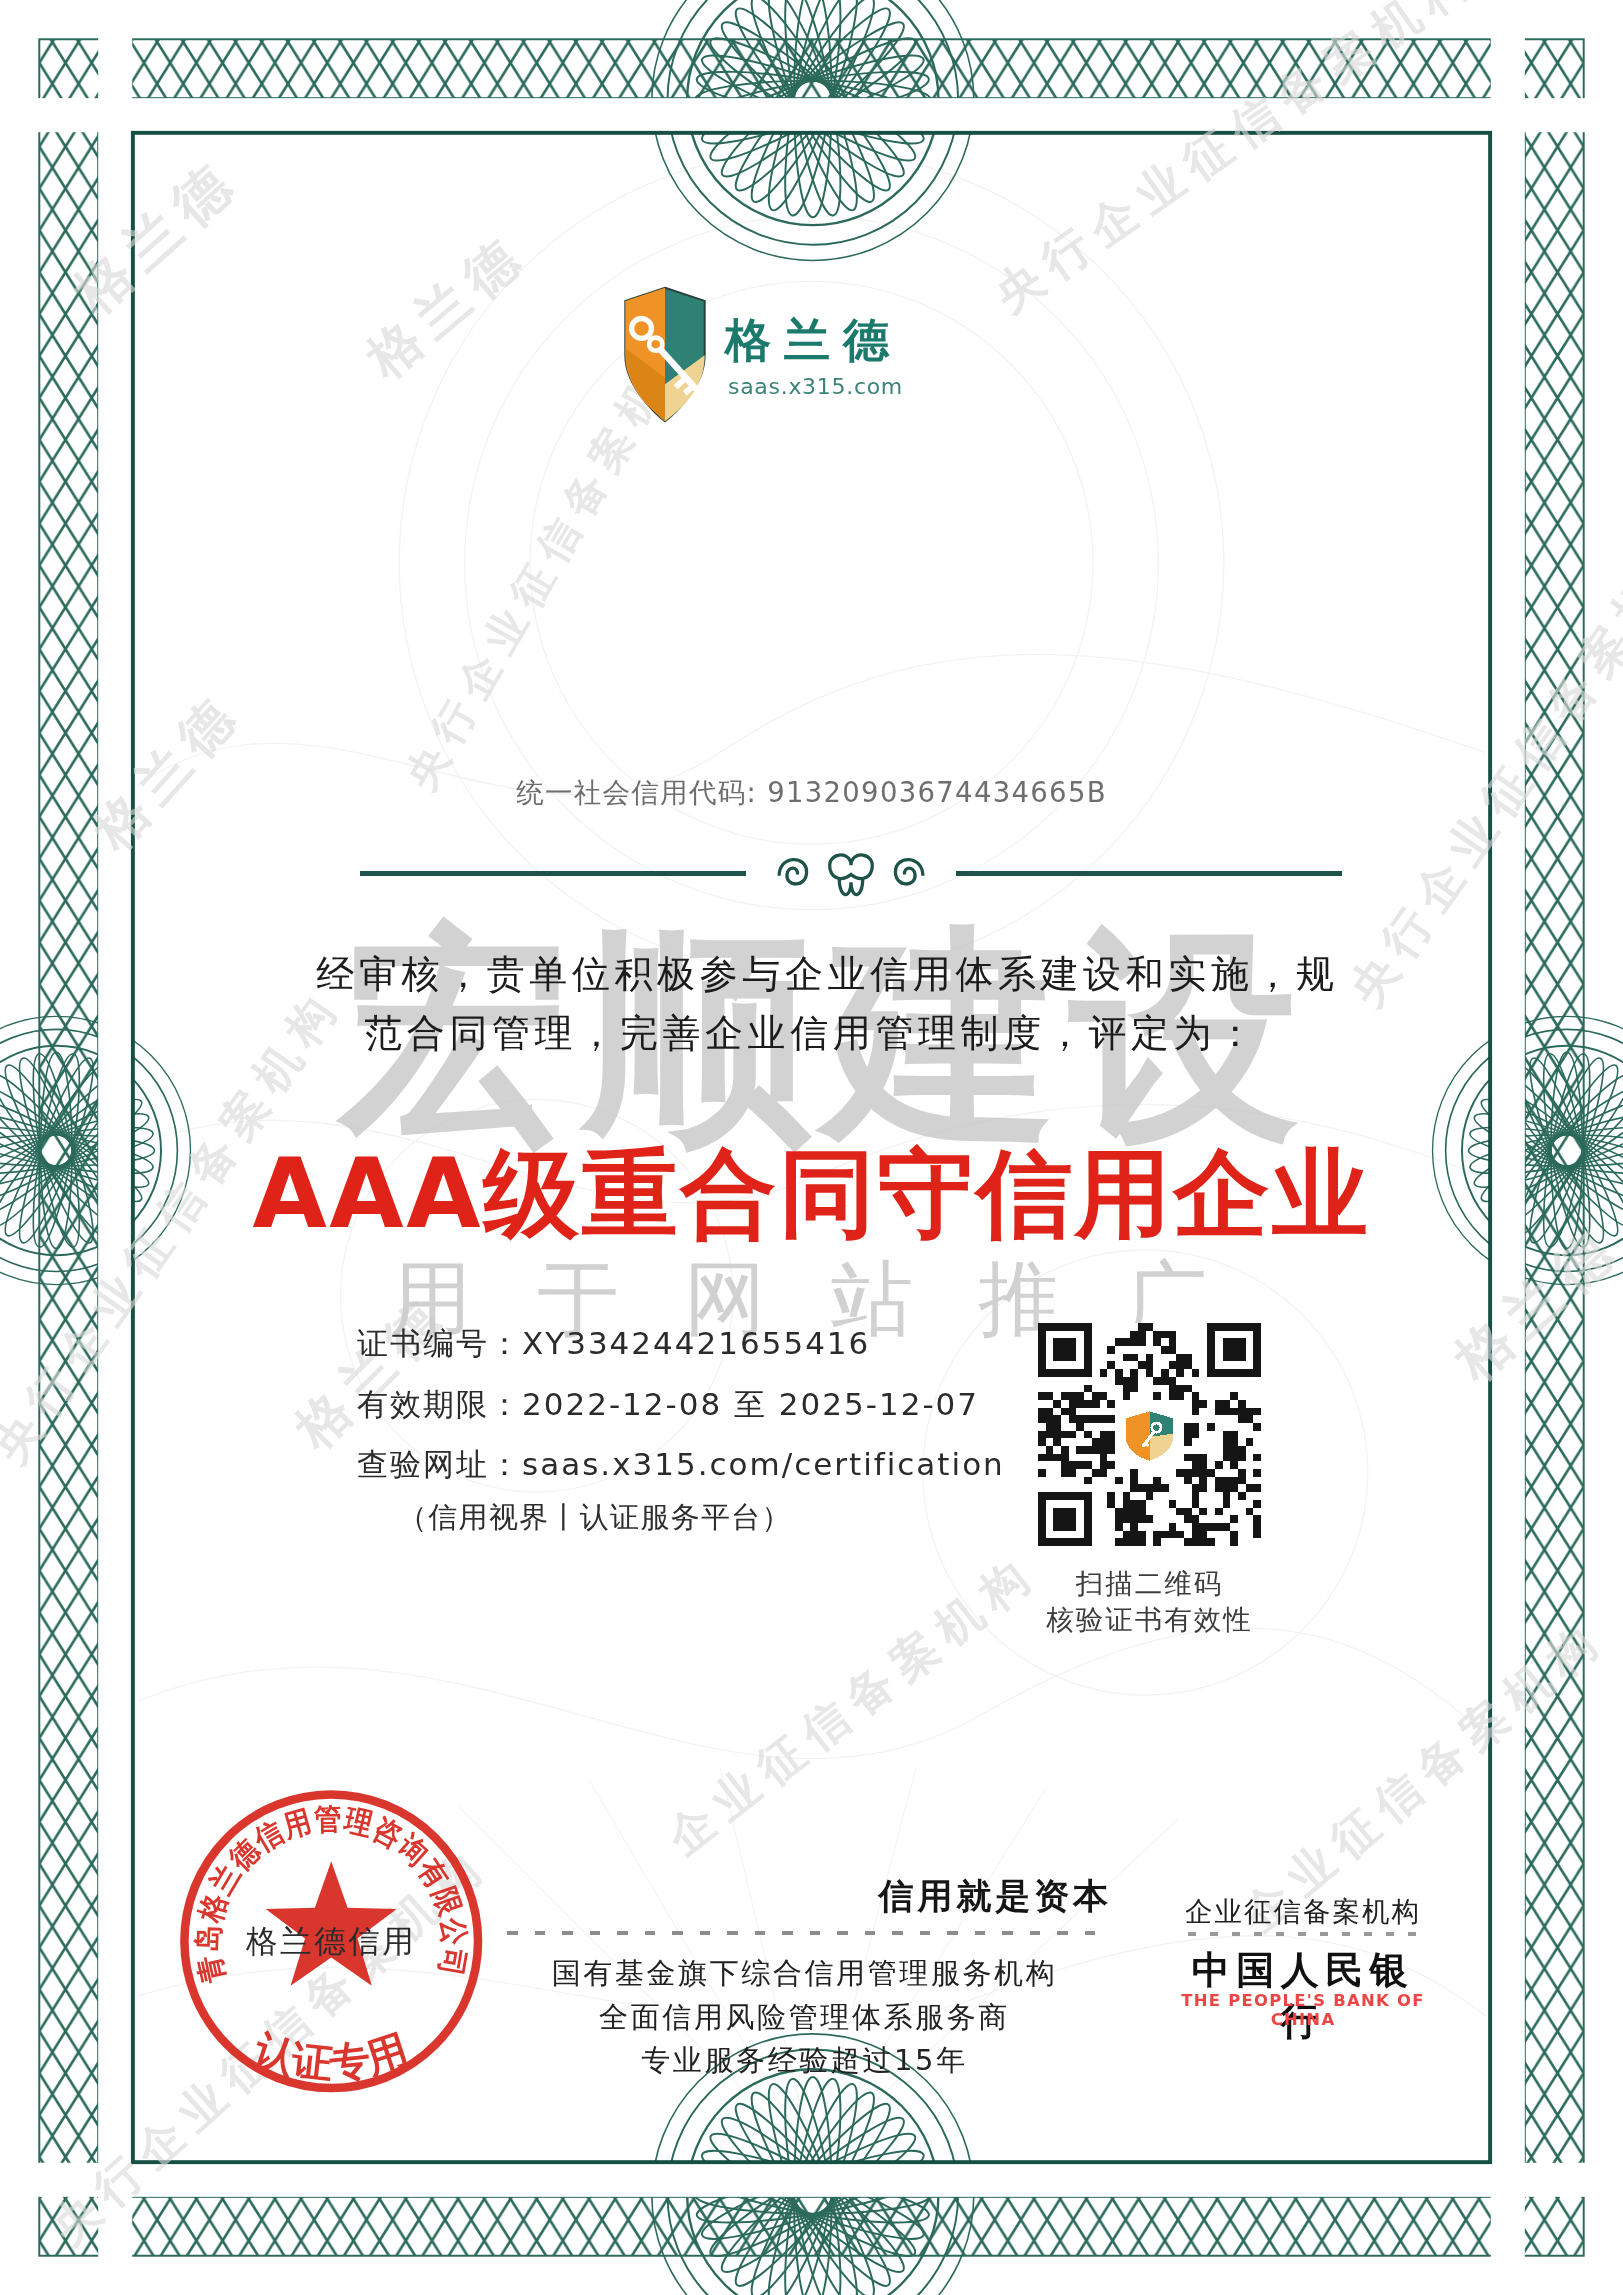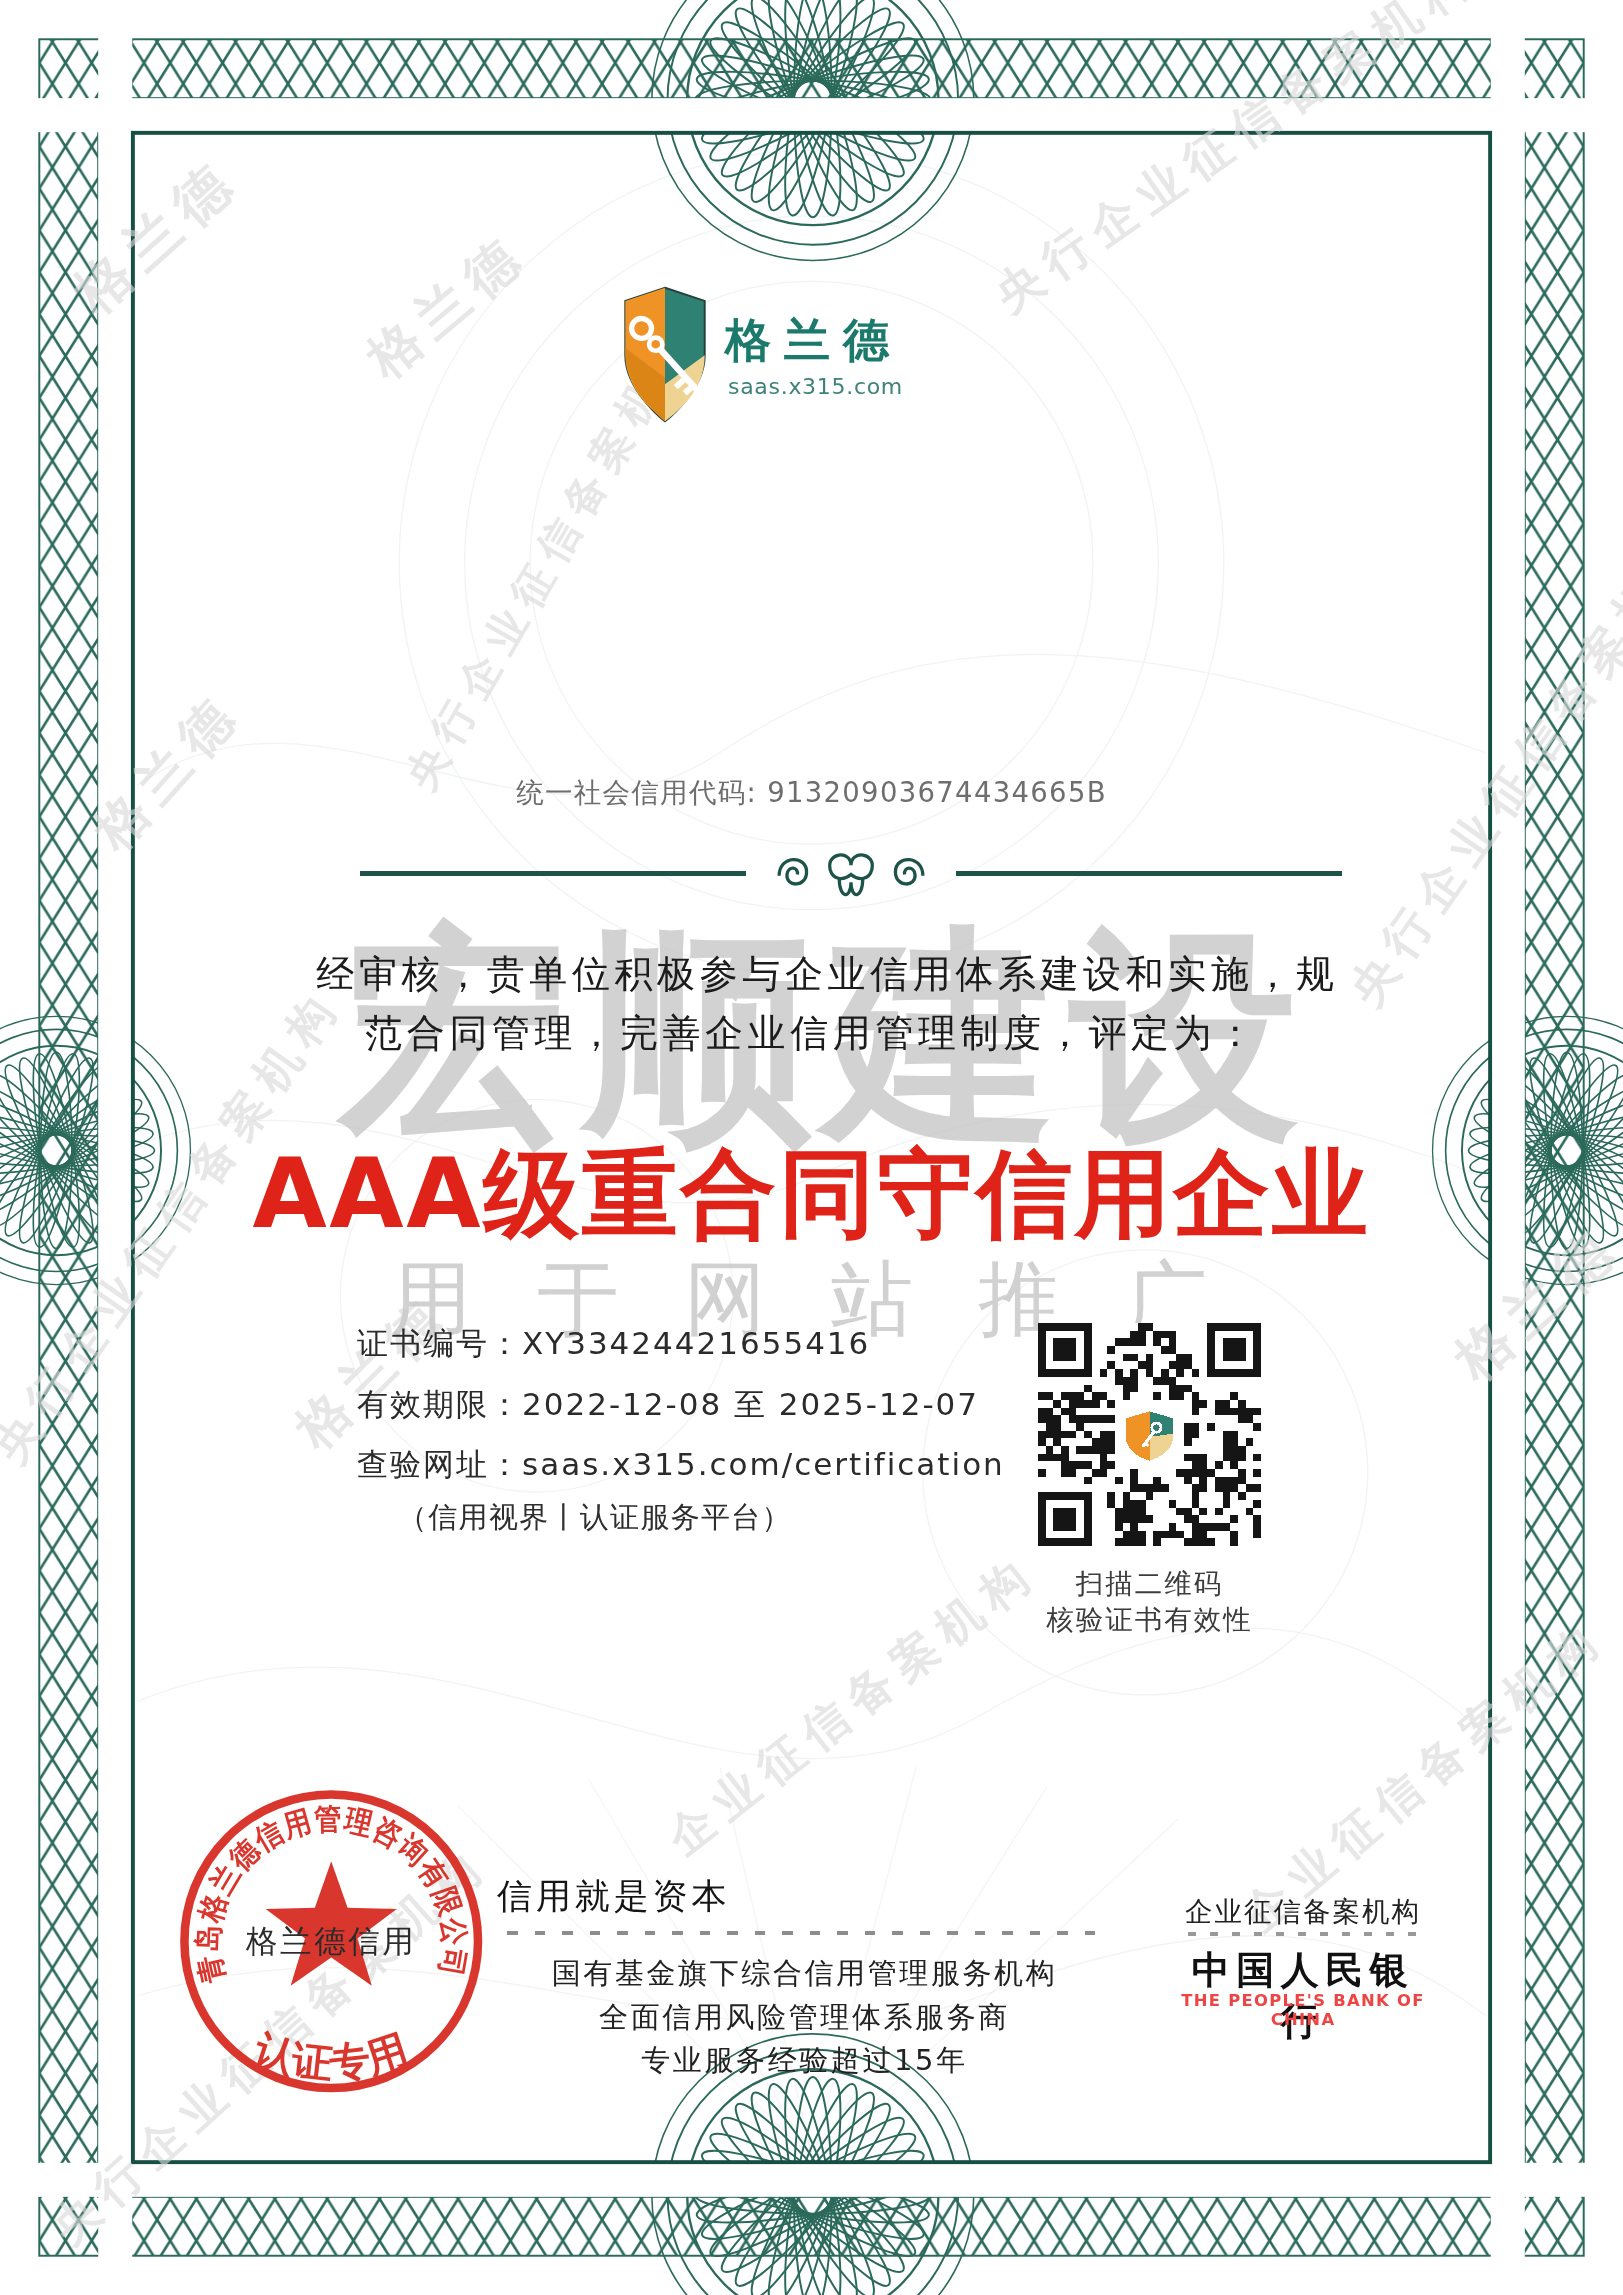--- a/index.html
+++ b/index.html
@@ -26,22 +26,22 @@
   .ornament{position:absolute;left:753px;top:835px;z-index:2;}
   .bodyline{position:absolute;left:0;right:0;text-align:center;font-size:38px;color:#1c1c1c;
             letter-spacing:4.6px;z-index:2;font-weight:500;white-space:nowrap;}
   .award{position:absolute;left:0;right:0;top:1131px;text-align:center;font-size:96px;
          font-weight:800;color:#df2318;letter-spacing:2.6px;z-index:2;white-space:nowrap;}
   .drow{position:absolute;left:357px;font-size:31px;color:#2b2b2b;letter-spacing:2px;z-index:2;font-weight:500;}
   .pnote{position:absolute;left:398px;top:1498px;font-size:29px;color:#2e2e2e;letter-spacing:1.3px;z-index:2;}
   .qrbox{position:absolute;left:1038px;top:1323px;width:223px;height:223px;z-index:2;}
   .qcap{position:absolute;left:1025px;width:249px;text-align:center;font-size:27.5px;color:#3c3c3c;
         letter-spacing:2px;z-index:2;}
-  .fslogan{position:absolute;left:497px;top:1873px;width:615px;text-align:left;font-size:35px;
-           font-weight:400;color:#161616;letter-spacing:3.9px;z-index:2;}
+  .fslogan{position:absolute;left:497px;top:1873px;width:615px;text-align:right;font-size:35px;
+           font-weight:700;color:#161616;letter-spacing:3.9px;z-index:2;}
   .dots{position:absolute;height:3.9px;background:repeating-linear-gradient(90deg,#8d8d8d 0 10.5px,transparent 10.5px 27.5px);z-index:2;}
   .fline{position:absolute;left:497px;width:615px;text-align:center;font-size:29px;color:#222;
          letter-spacing:2.6px;z-index:2;}
   .rhead{position:absolute;left:1172px;top:1894px;width:262px;text-align:center;font-size:27.5px;
          color:#222;letter-spacing:2px;z-index:2;}
   .rbank{position:absolute;left:1172px;top:1945px;width:262px;text-align:center;font-size:38px;
          font-family:"DejaVu Serif",serif;font-weight:700;color:#111;letter-spacing:6.5px;z-index:2;}
   .ren{position:absolute;left:1172px;top:1991px;width:262px;text-align:center;font-size:16.4px;
        font-weight:700;color:#ef4444;letter-spacing:1.3px;z-index:2;}
   .sealwrap{position:absolute;left:151px;top:1761px;z-index:3;opacity:.93;}

